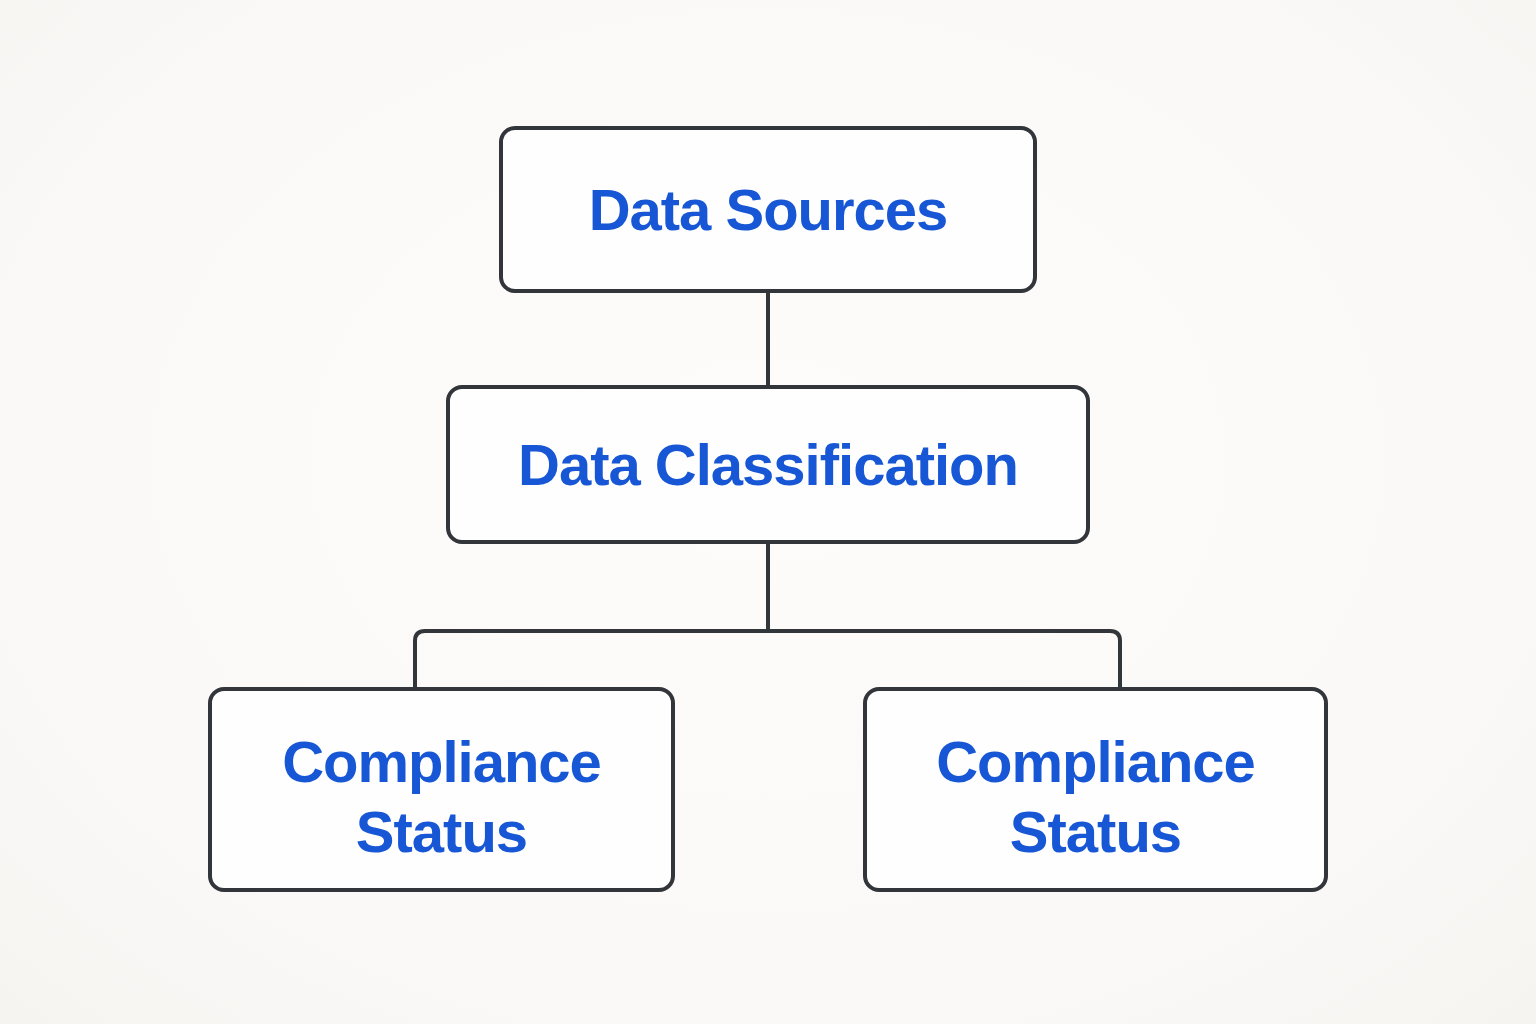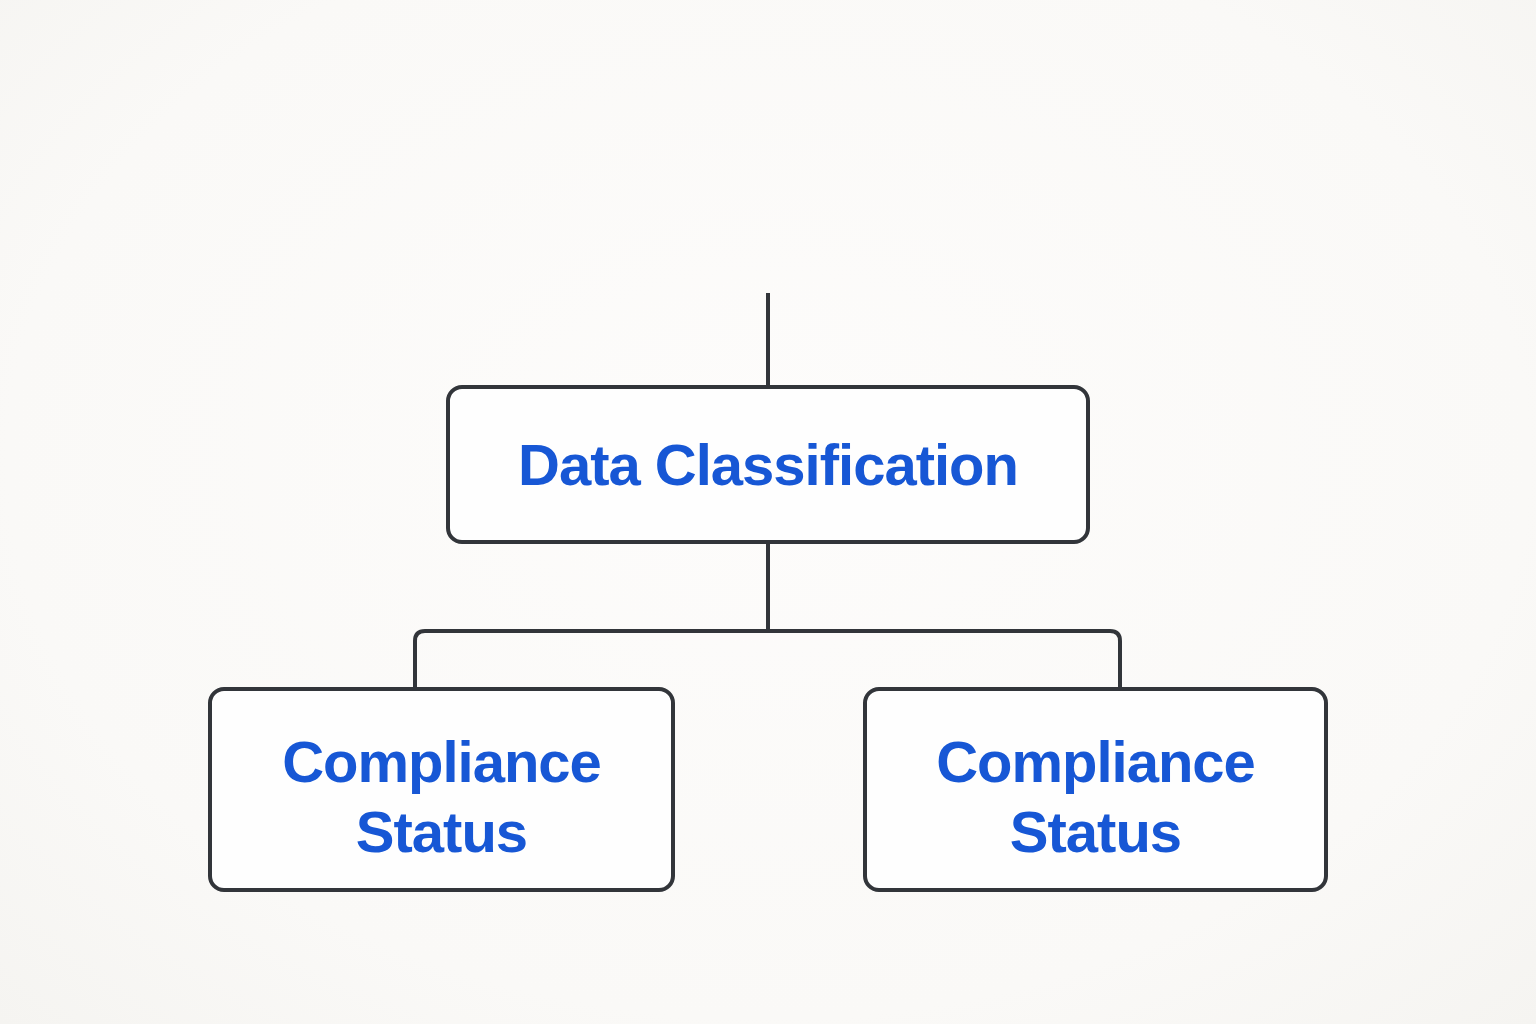--- a/index.html
+++ b/index.html
@@ -62,20 +62,23 @@
 <body>
 
 <div class="canvas">
 
   <svg class="connectors" viewBox="0 0 1536 1024" xmlns="http://www.w3.org/2000/svg" aria-hidden="true">
     <path d="M768 293 V385"></path>
     <path d="M768 544 V631"></path>
     <path d="M415 687 V641 Q415 631 425 631 H1110 Q1120 631 1120 641 V687"></path>
   </svg>
 
+  <div class="node node-1">
+    <span class="node-label">Data Sources</span>
+  </div>
 
   <div class="node node-2">
     <span class="node-label">Data Classification</span>
   </div>
 
   <div class="node node-3">
     <span class="node-label">Compliance Status</span>
   </div>
 
   <div class="node node-4">

